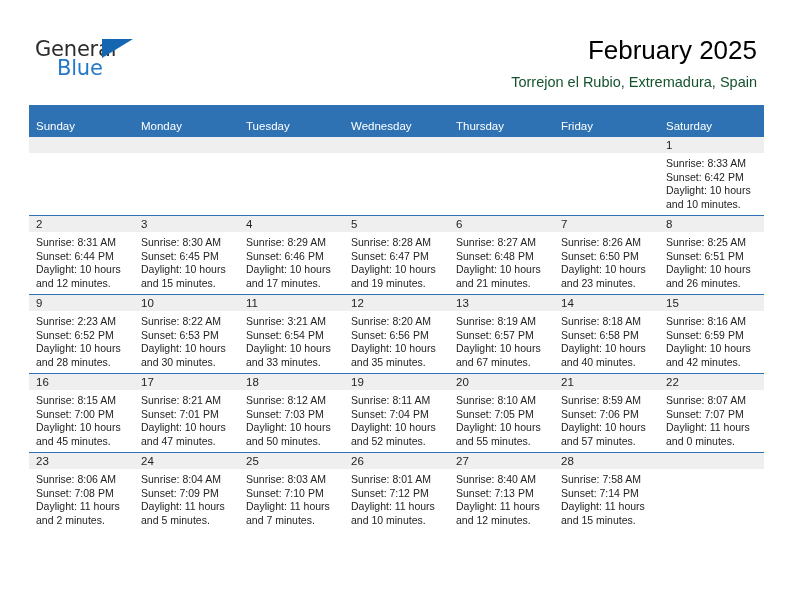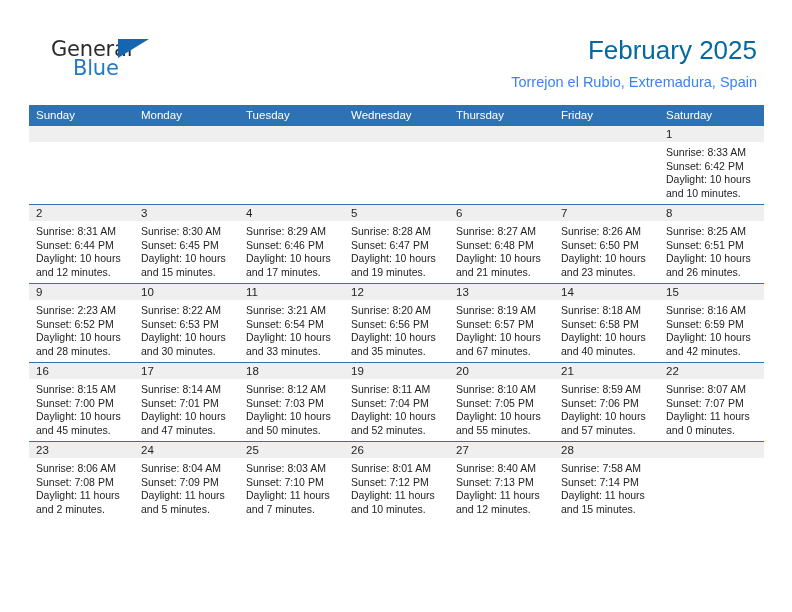--- a/index.html
+++ b/index.html
@@ -24,21 +24,21 @@
   
   .header {
     position: absolute;
     left: 0;
     top: 0;
     width: 792px;
     height: 100px;
   }
   .logo {
     position: absolute;
-    left: 51px;
+    left: 35px;
     top: 38px;
     width: 120px;
     height: 48px;
   }
   .logo-general {
     position: absolute;
     left: 0;
     top: 0;
     font-size: 21px;
     letter-spacing: -0.2px;
@@ -67,29 +67,29 @@
   }
 
   .title-block {
     position: absolute;
     right: 35px;
     top: 34px;
     text-align: right;
   }
   .cal-title {
     font-size: 26px;
-    color: #0369a1;
+    color: #000000;
     font-weight: normal;
     line-height: 32px;
     white-space: nowrap;
   }
   .cal-subtitle {
     margin-top: 7px;
     font-size: 14.5px;
-    color: #3b82f6;
+    color: #14532d;
     line-height: 18px;
     white-space: nowrap;
   }
 
   
   .calendar {
     position: absolute;
     left: 29px;
     top: 105px;
     width: 735px;
@@ -98,21 +98,21 @@
     width: 735px;
     border-collapse: collapse;
     table-layout: fixed;
   }
   table.cal th {
     background: #2e72b4;
     color: #ffffff;
     font-size: 11.5px;
     font-weight: normal;
     text-align: left;
-    padding: 5px 0 5px 7px;
+    padding: 16px 0 5px 7px;
     height: 9px;
     line-height: 11px;
   }
   td.daycell {
     vertical-align: top;
     padding: 0;
     border-top: 1.3px solid #2e72b4;
     height: 78px;
     background: #ffffff;
   }
@@ -358,21 +358,21 @@
               <div class="daynum-band">16</div>
               <div class="cell-body">
                 <div>Sunrise: 8:15 AM</div>
                 <div>Sunset: 7:00 PM</div>
                 <div class="daylight-line">Daylight: 10 hours and 45 minutes.</div>
               </div>
             </td>
             <td class="daycell">
               <div class="daynum-band">17</div>
               <div class="cell-body">
-                <div>Sunrise: 8:14 AM</div>
+                <div>Sunrise: 8:21 AM</div>
                 <div>Sunset: 7:01 PM</div>
                 <div class="daylight-line">Daylight: 10 hours and 47 minutes.</div>
               </div>
             </td>
             <td class="daycell">
               <div class="daynum-band">18</div>
               <div class="cell-body">
                 <div>Sunrise: 8:12 AM</div>
                 <div>Sunset: 7:03 PM</div>
                 <div class="daylight-line">Daylight: 10 hours and 50 minutes.</div>

